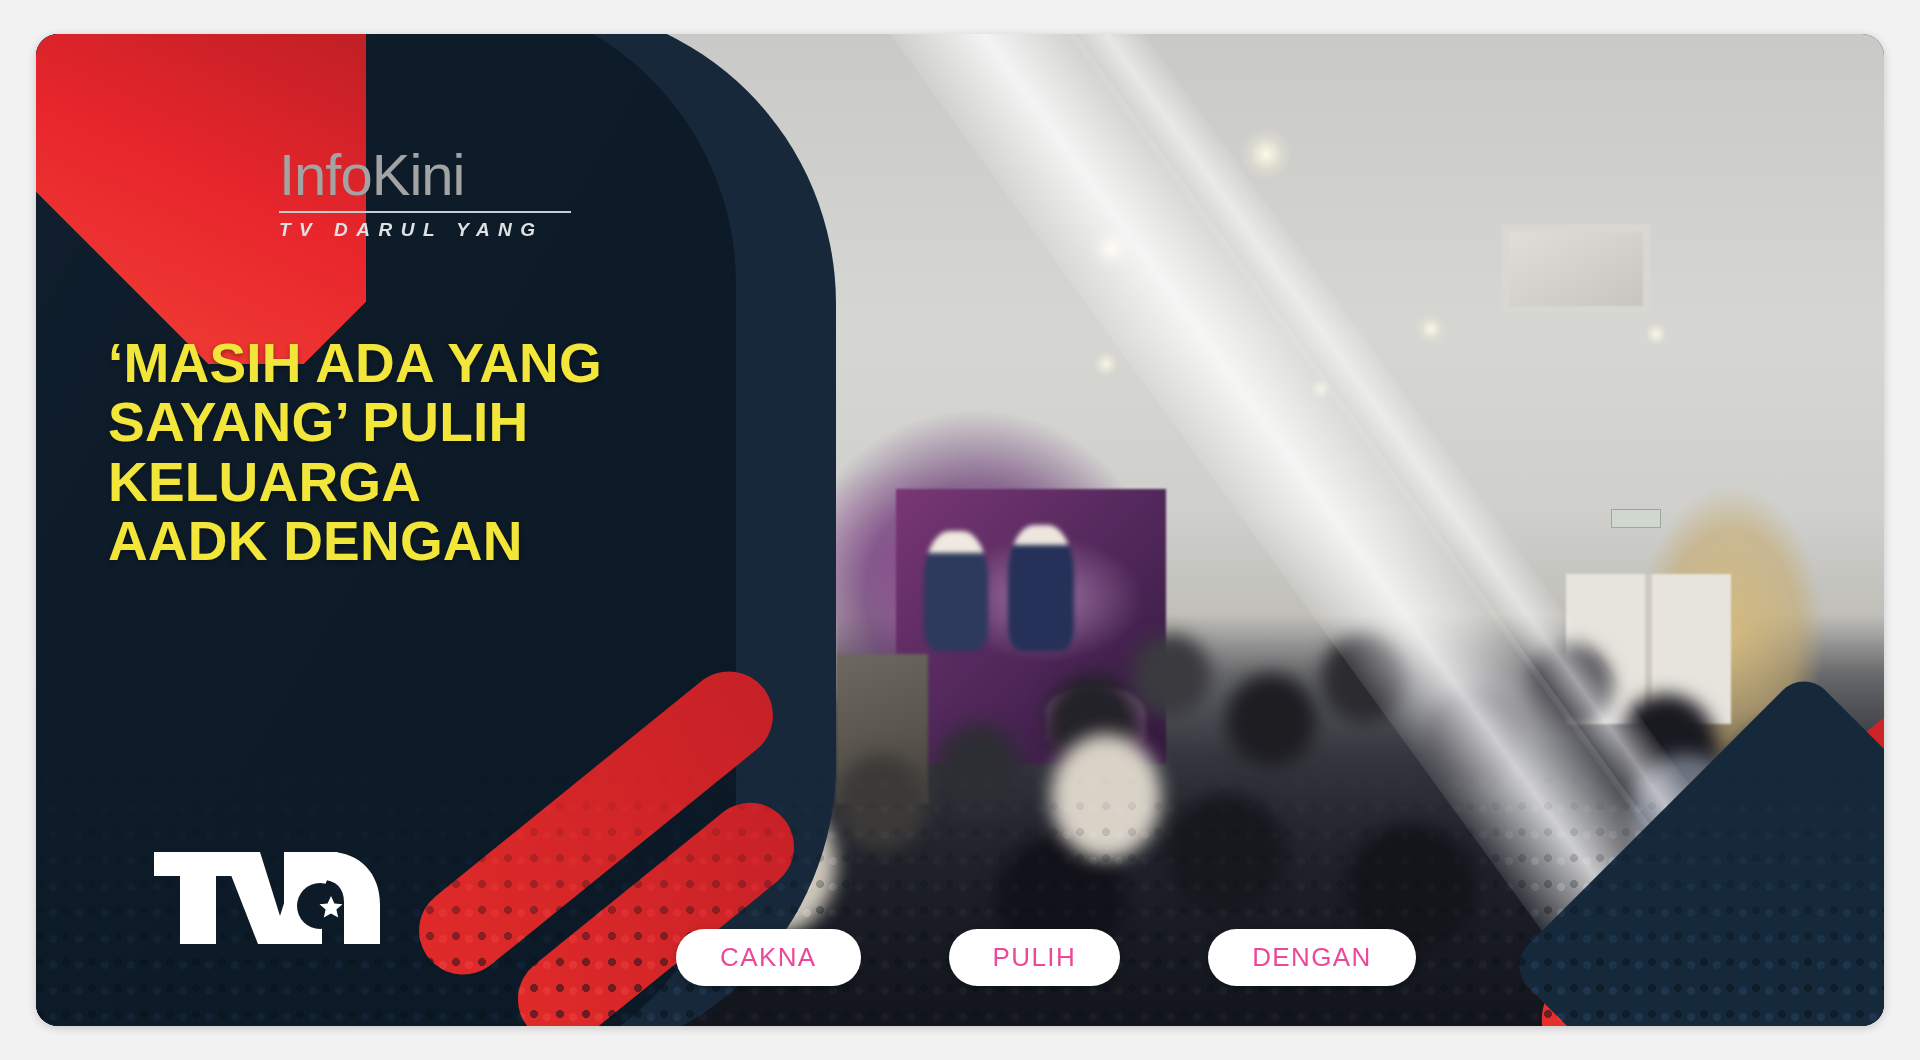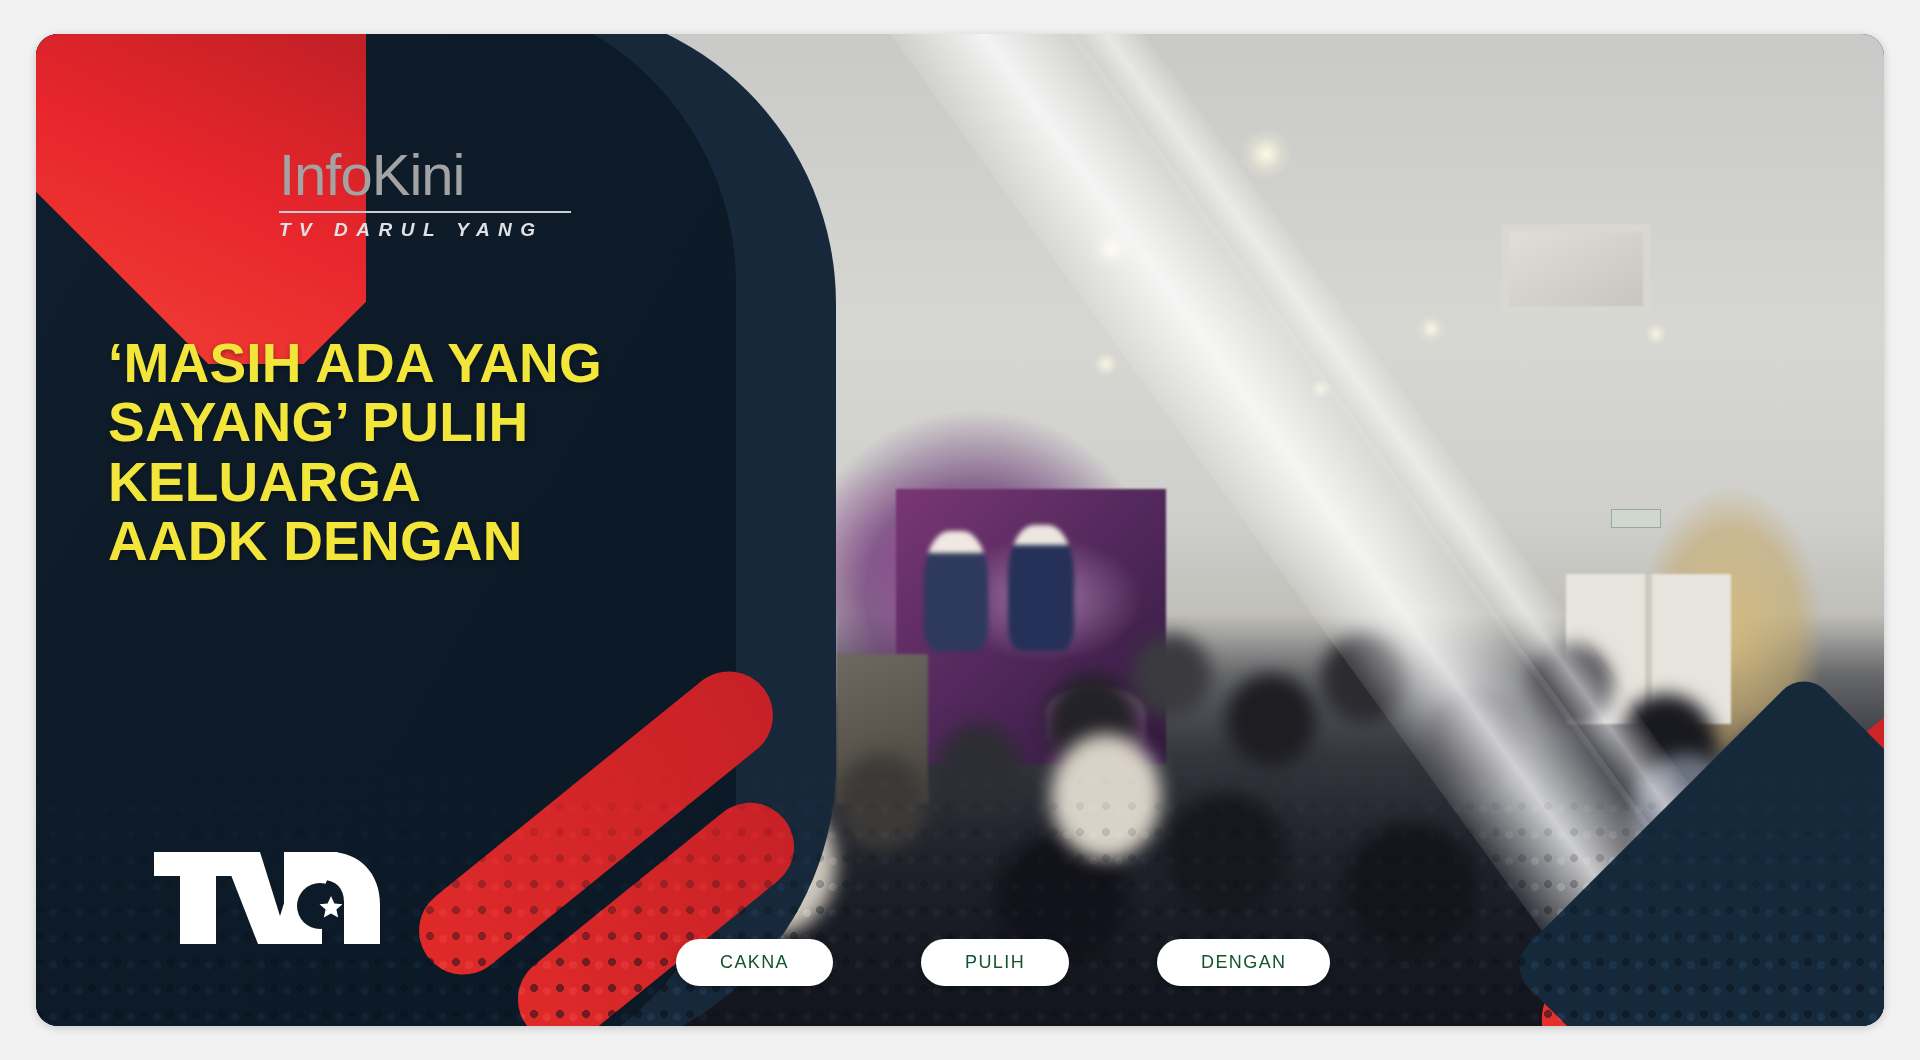--- a/index.html
+++ b/index.html
@@ -199,24 +199,24 @@
 
   
   #logo{position:absolute;left:118px;top:812px;width:230px;height:104px;}
 
   
   #tags{
     position:absolute;left:640px;bottom:40px;
     display:flex;gap:88px;align-items:center;
   }
   .tag{
-    background:#ffffff;color:#14532d;
+    background:#ffffff;color:#ec4899;
     border-radius:999px;
     padding:13px 44px;
-    font-size:18px;letter-spacing:1.4px;font-weight:400;
+    font-size:26px;letter-spacing:1.4px;font-weight:400;
     box-shadow:0 2px 6px rgba(0,0,0,.25);
     white-space:nowrap;
   }
 </style>
 </head>
 <body>
 
 <div id="card">
 
   <div id="photo">

